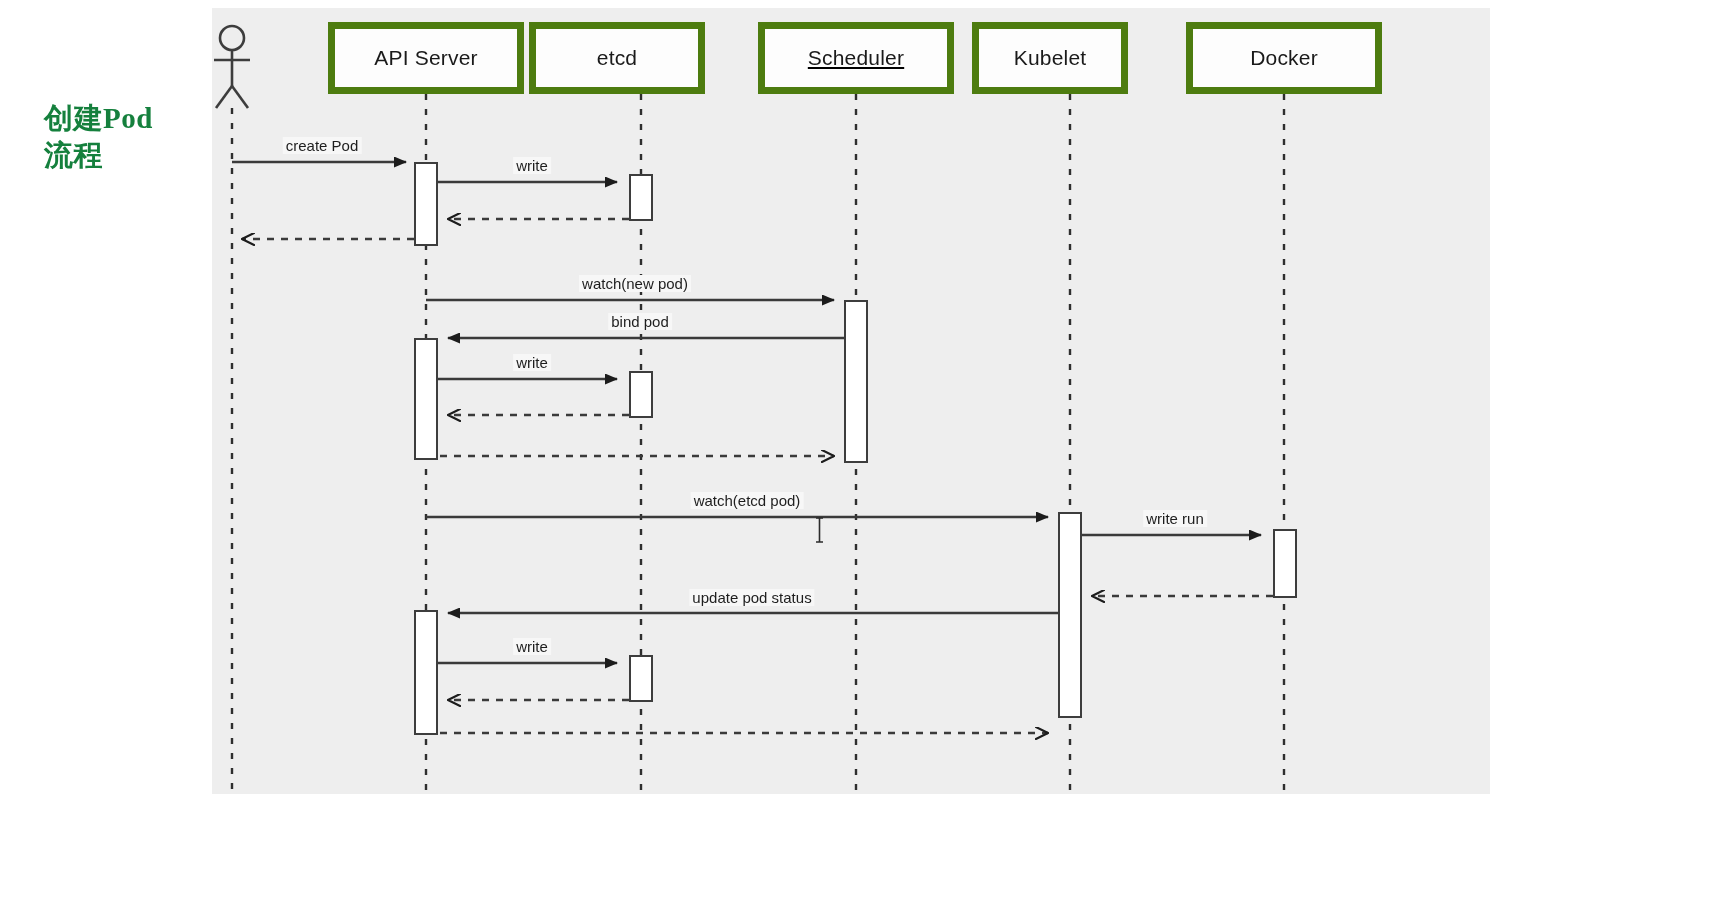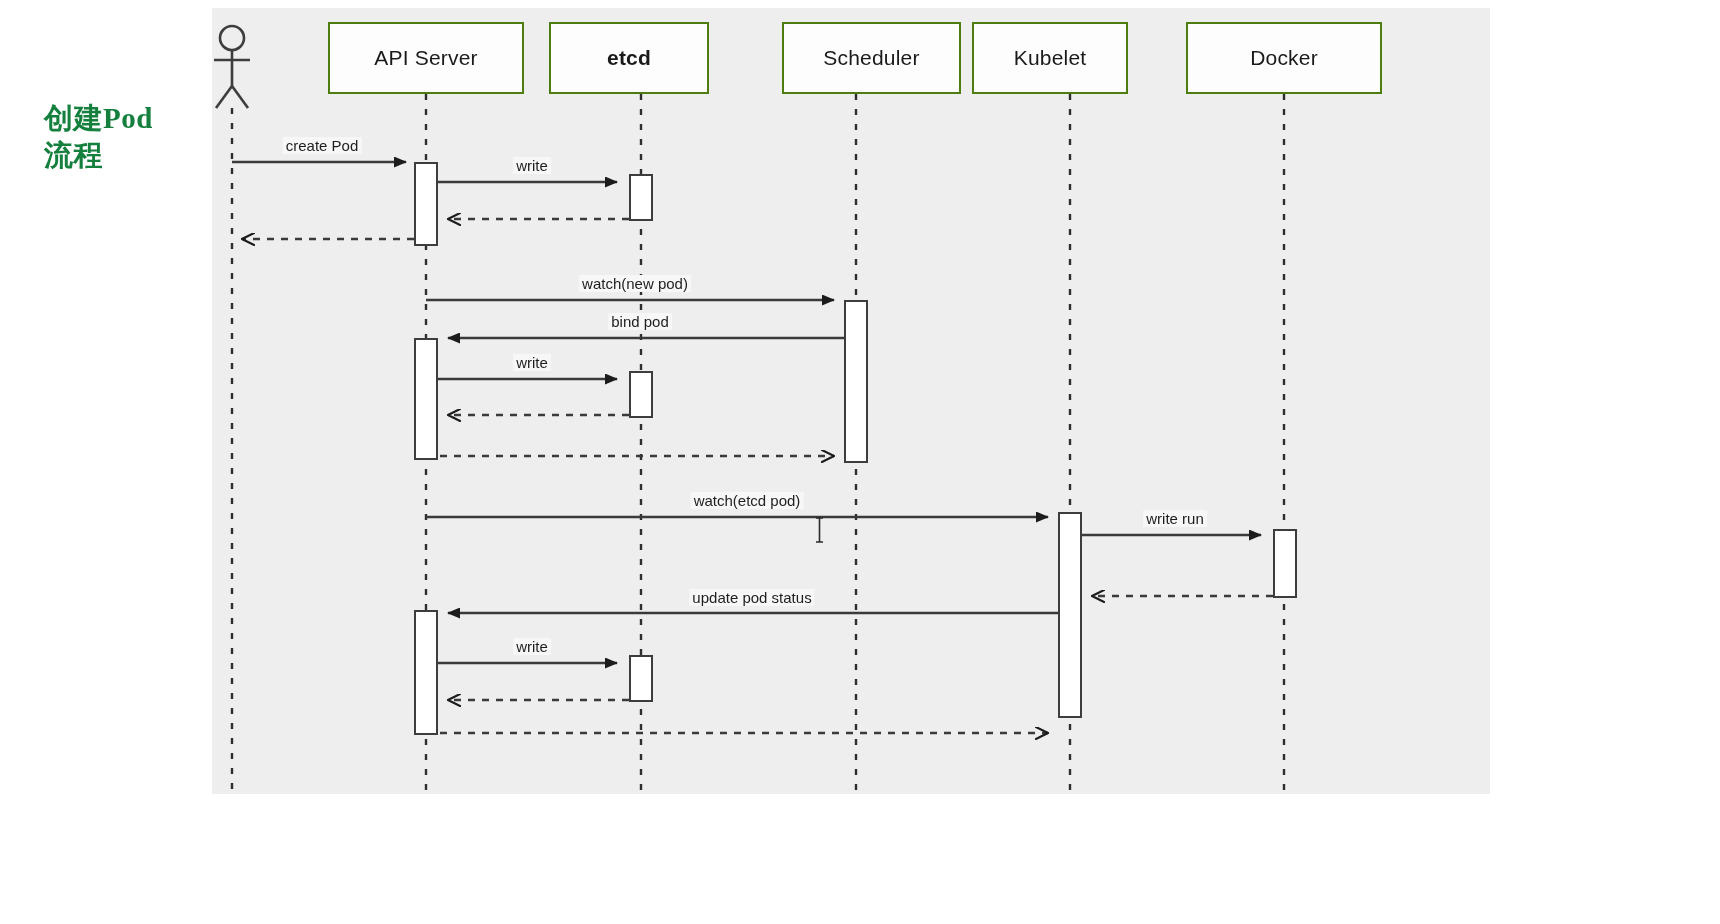--- a/index.html
+++ b/index.html
@@ -45,21 +45,21 @@
     position: absolute;
     left: 0;
     top: 0;
     width: 1278px;
     height: 786px;
   }
   
   .participant-box {
     position: absolute;
     background: #fdfdfd;
-    border: 2px solid #4d7c0f;
+    border: 7px solid #4d7c0f;
     box-sizing: border-box;
     display: flex;
     align-items: center;
     justify-content: center;
     height: 72px;
     top: 14px;
   }
   .participant-label {
     font-family: "Liberation Sans", sans-serif;
     font-size: 21px;
@@ -168,24 +168,24 @@
       </g>
       <g stroke="#3a3a3a" fill="none" stroke-width="2.4" stroke-dasharray="7 7">
         <line x1="417" y1="692" x2="236" y2="692" marker-end="url(#open-head)"></line>
         <line x1="214" y1="725" x2="836" y2="725" marker-end="url(#open-head)"></line>
       </g>
     </svg>
 
     <div class="participant-box" style="left:116px;width:196px;">
       <span class="participant-label">API Server</span>
     </div>
-    <div class="participant-box" style="left:337px;width:160px;font-weight:bold;">
+    <div class="participant-box" style="left:317px;width:176px;">
       <span class="participant-label">etcd</span>
     </div>
-    <div class="participant-box" style="left:570px;width:179px;">
+    <div class="participant-box" style="left:546px;width:196px;text-decoration:underline;">
       <span class="participant-label">Scheduler</span>
     </div>
     <div class="participant-box" style="left:760px;width:156px;">
       <span class="participant-label">Kubelet</span>
     </div>
     <div class="participant-box" style="left:974px;width:196px;">
       <span class="participant-label">Docker</span>
     </div>
 
     <div class="activation" style="left:202px;top:154px;width:24px;height:84px;"></div>

